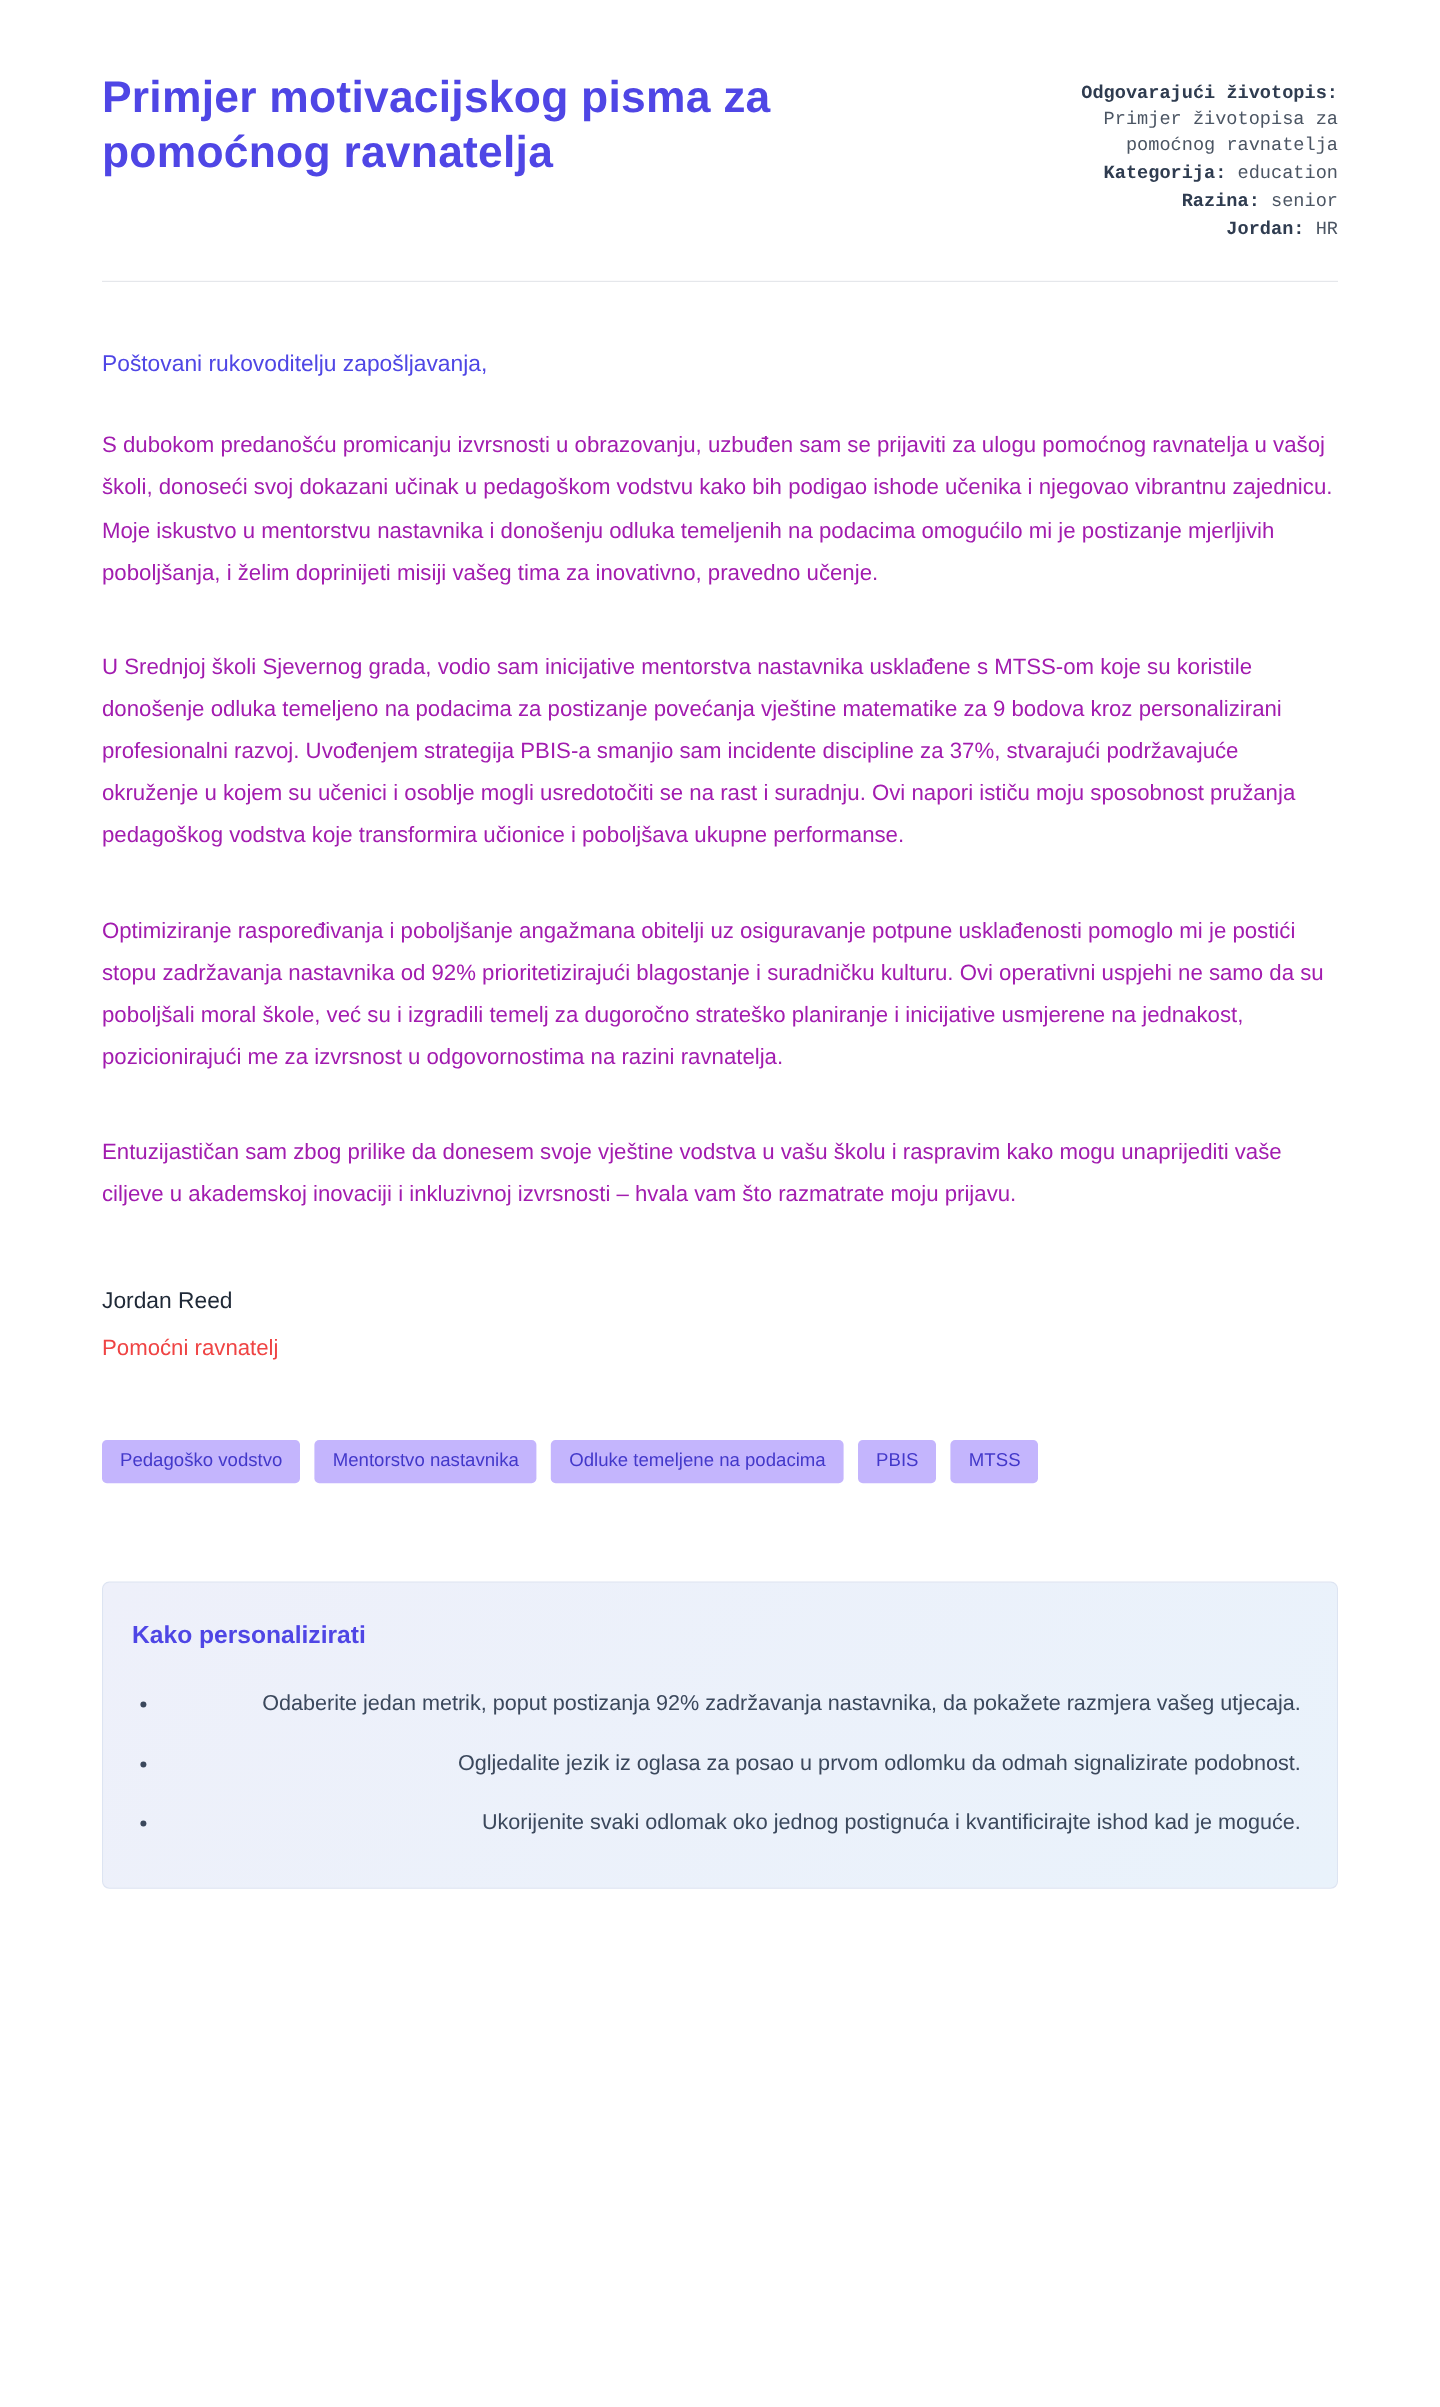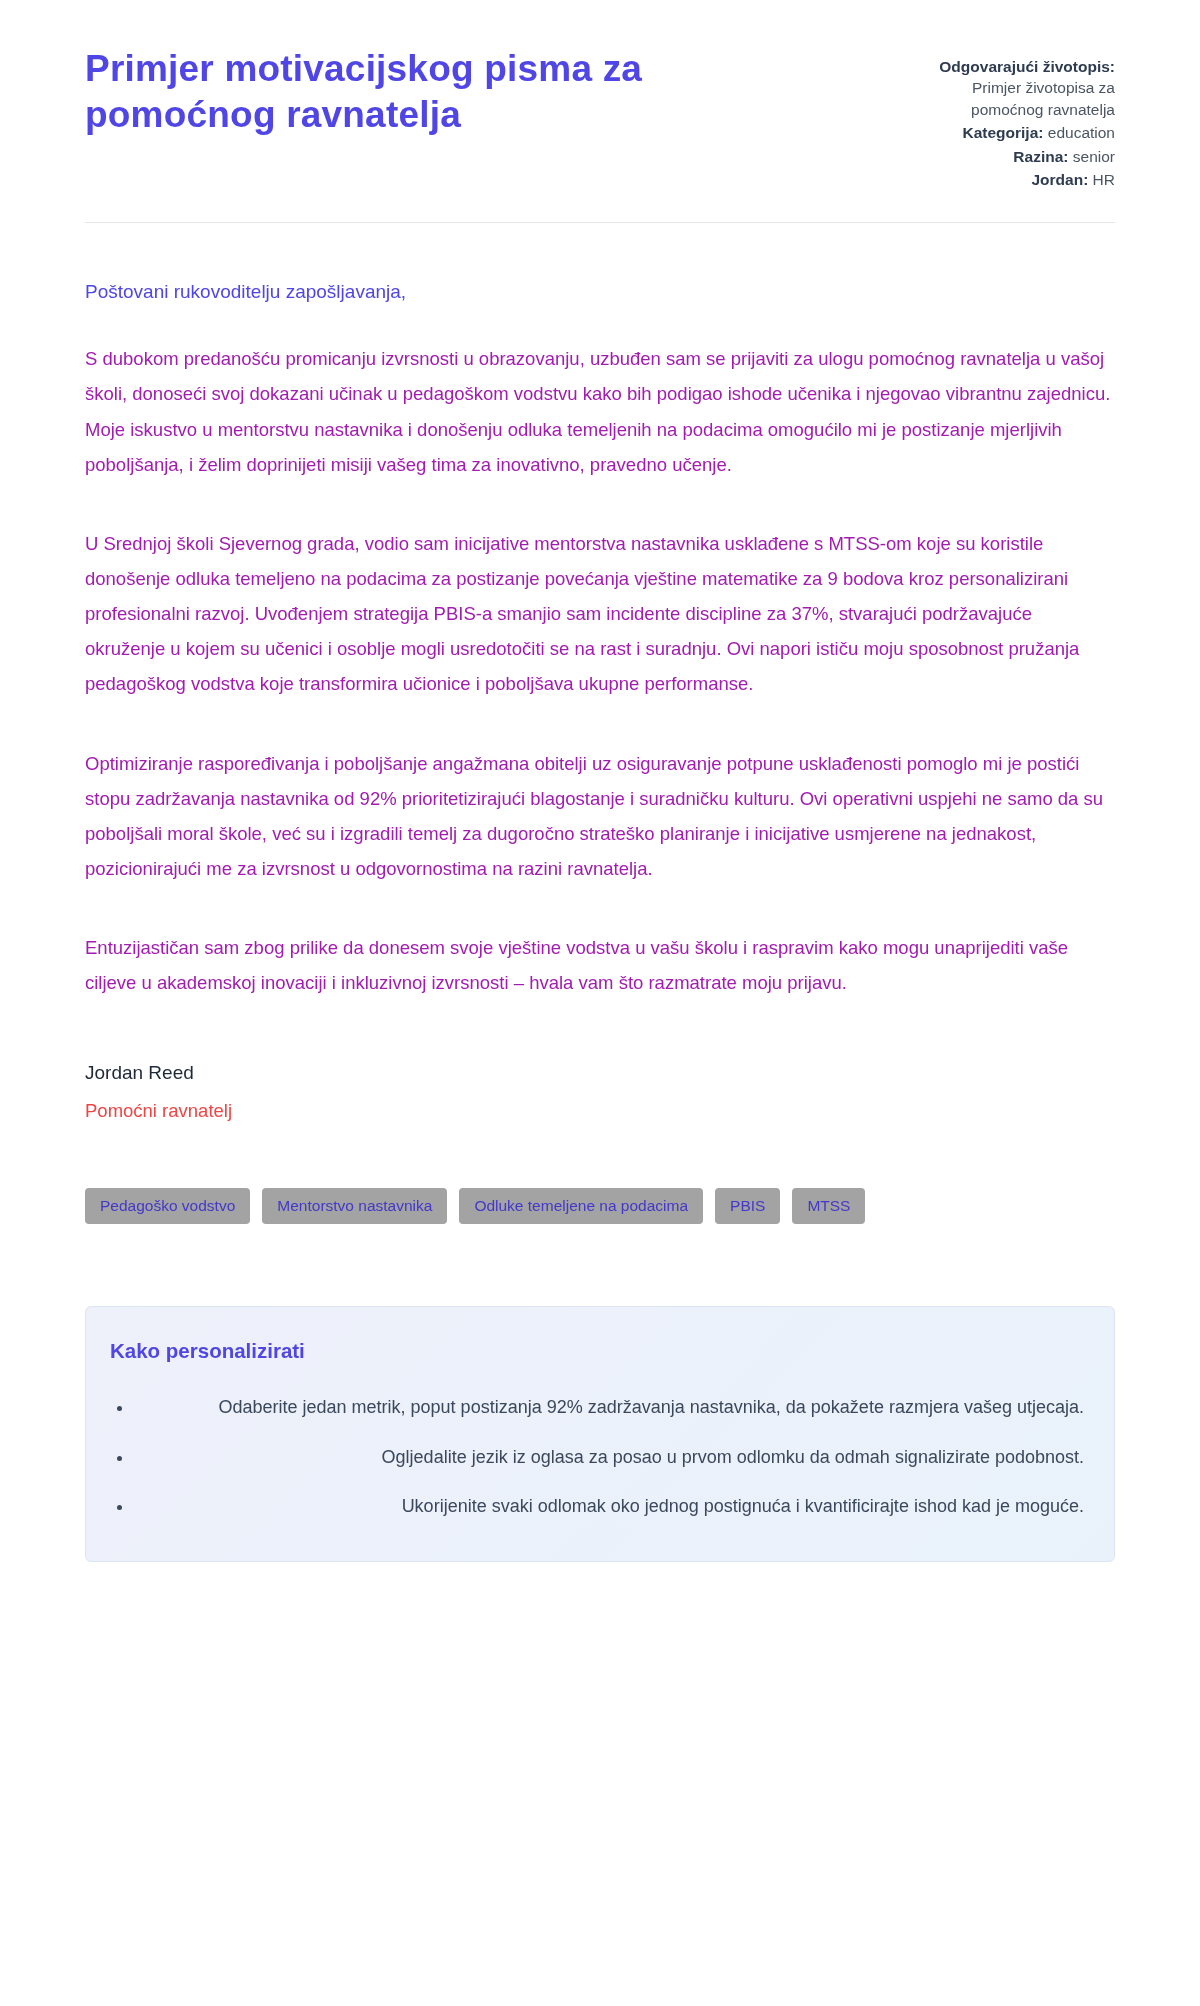--- a/index.html
+++ b/index.html
@@ -9,21 +9,21 @@
   }
   body {
     width: 1200px;
     min-height: 2006px;
     font-family: "Liberation Sans", sans-serif;
     color: #374357;
     box-sizing: border-box;
   }
   .container {
     width: 1030px;
-    margin: 0 auto;
+    margin: 12px auto;
     padding-top: 46px;
     padding-bottom: 60px;
   }
   
   .header {
     display: flex;
     justify-content: space-between;
     align-items: flex-start;
   }
   .header-left { max-width: 660px; }
@@ -45,20 +45,21 @@
     margin: 0;
   }
   .header-meta {
     width: 215px;
     text-align: right;
     font-size: 15.5px;
     line-height: 1.38;
     color: #4b5563;
     padding-top: 10px;
     flex-shrink: 0;
+    font-family: Liberation Mono, monospace;
   }
   .meta-row { margin-bottom: 2px; }
   .meta-label { font-weight: bold; color: #2f3c50; }
   .divider {
     border: none;
     border-top: 1px solid #e5e7eb;
     margin: 30px 0 0 0;
   }
   
   .greeting {
@@ -87,21 +88,21 @@
   
   .tags {
     margin-top: 66px;
     display: flex;
     flex-wrap: wrap;
     gap: 12px;
     padding: 0;
     list-style: none;
   }
   .chip {
-    background: #a3a3a3;
+    background: #c4b5fd;
     color: #4338ca;
     font-size: 15.5px;
     padding: 9px 15px;
     border-radius: 4px;
     white-space: nowrap;
   }
   
   .callout {
     margin-top: 82px;
     border: 1px solid #dde4f2;

